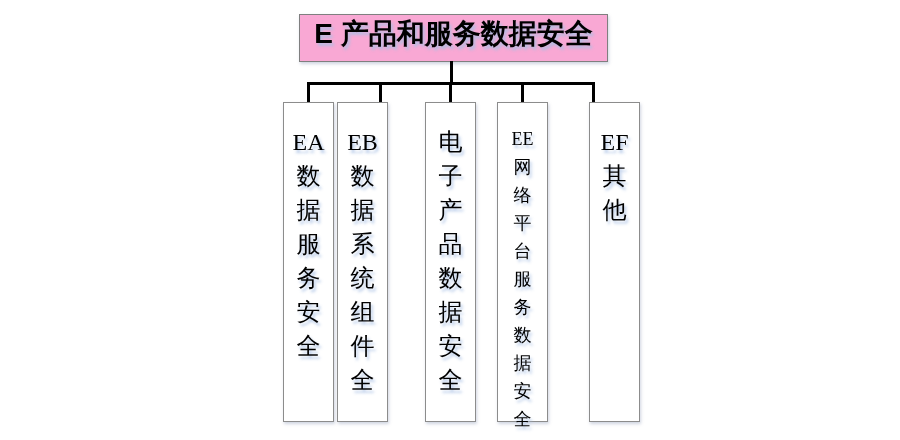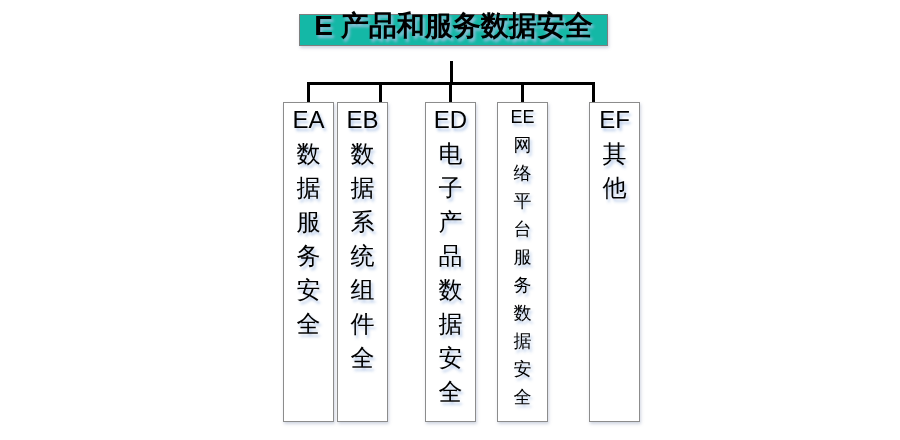--- a/index.html
+++ b/index.html
@@ -12,46 +12,47 @@
   .canvas {
     position: relative;
     width: 900px; height: 440px;
     background: #ffffff;
     overflow: hidden;
   }
   
   .root-box {
     position: absolute;
     left: 299px; top: 14px;
-    width: 309px; height: 32px;
-    background: #14b8a6;
+    width: 309px; height: 48px;
+    background: #f9a8d4;
     border: 1.5px solid #7f7f7f;
     box-shadow: 1px 2px 3px rgba(150,162,188,0.45);
-    display: flex; align-items: flex-end; justify-content: center;
+    display: flex; align-items: flex-start; justify-content: center;
     font-size: 28px; font-weight: bold;
     white-space: nowrap;
     text-shadow: 2px 3px 3px rgba(168,192,228,0.85);
   }
   
   .connector { position: absolute; background: #000000; }
   .stem { left: 450px; top: 61px; width: 3px; height: 22px; }
   .hbar { left: 307px; top: 82px; width: 288px; height: 3px; }
   .drop { top: 82px; width: 3px; height: 21px; }
   .d0 { left: 307px; } .d1 { left: 379px; } .d2 { left: 449px; }
   .d3 { left: 521px; } .d4 { left: 592px; }
   
   .child-box {
     position: absolute;
     top: 102px;
     width: 51px; height: 320px;
     background: #ffffff;
     border: 1px solid #8c8c8c;
     box-shadow: 1px 2px 3px rgba(150,162,188,0.45);
     text-align: center;
-    padding-top: 0;
+    padding-top: 22px;
+    font-family: Liberation Serif, serif;
   }
   .c0 { left: 283px; } .c1 { left: 337px; } .c2 { left: 425px; }
   .c3 { left: 497px; } .c4 { left: 568px; margin-left: 21px; }
   .child-code {
     font-size: 24px; line-height: 34px;
     text-shadow: 2px 3px 3px rgba(168,192,228,0.85);
   }
   .child-label div {
     font-size: 24px; line-height: 34px;
     text-shadow: 2px 3px 3px rgba(168,192,228,0.85);
@@ -95,21 +96,20 @@
         <div>据</div>
         <div>系</div>
         <div>统</div>
         <div>组</div>
         <div>件</div>
         <div>全</div>
       </div>
   </div>
 
   <div class="child-box c2">
-    <div class="child-code">ED</div>
     <div class="child-label">
         <div>电</div>
         <div>子</div>
         <div>产</div>
         <div>品</div>
         <div>数</div>
         <div>据</div>
         <div>安</div>
         <div>全</div>
       </div>

